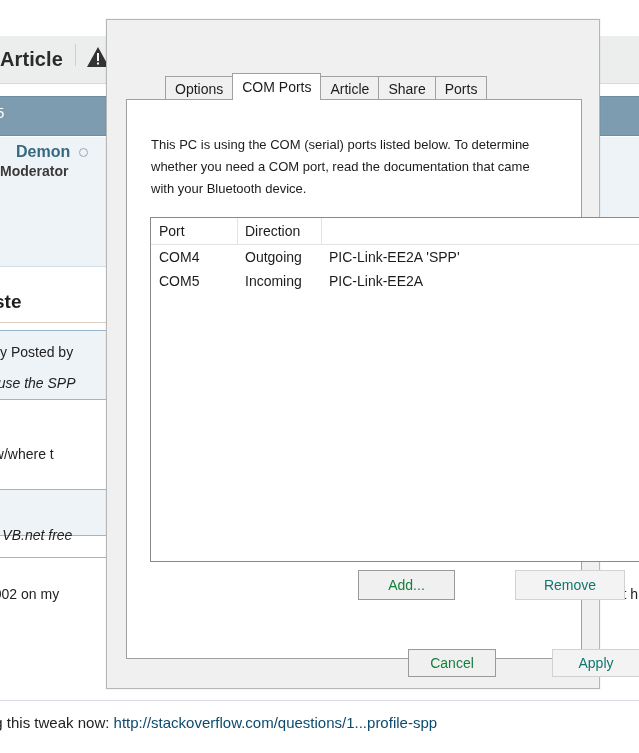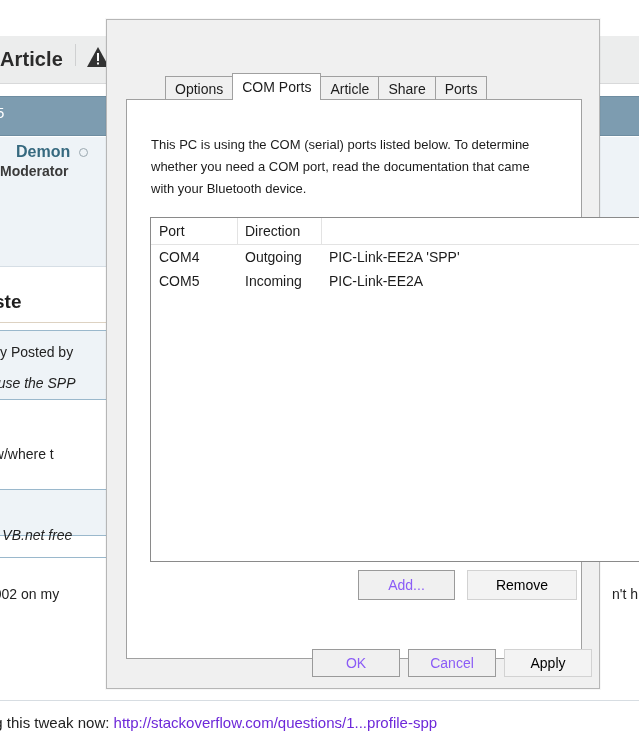--- a/index.html
+++ b/index.html
@@ -72,21 +72,21 @@
   }
   .bg-line {
     position: absolute; white-space: nowrap; font-size: 14px; color: #222222;
   }
   .bg-line.ital { font-style: italic; }
 
   .bg-linkline {
     position: absolute; left: -14px; top: 714px;
     font-size: 15px; color: #222222; white-space: nowrap;
   }
-  .bg-linkline a { color: #6d28d9; text-decoration: none; }
+  .bg-linkline a { color: #0c4a6e; text-decoration: none; }
   .bg-bottomrule {
     position: absolute; left: 0; top: 700px; width: 639px; height: 1px;
     background: #d7dde2;
   }
 
   
   #dialog {
     position: absolute; left: 106px; top: 19px; width: 494px; height: 670px;
     background: #f0f0f0;
     border: 1px solid #b6b6b6;
@@ -154,27 +154,27 @@
   .lv-c0 { width: 86px; }
   .lv-c1 { width: 84px; }
   .lv-c2 { flex: 1; }
   .lv-divider {
     position: absolute; top: 0; width: 1px; height: 27px; background: #e3e3e3;
   }
 
   
   .btn {
     font-family: "Liberation Sans", sans-serif;
-    font-size: 14px; color: #8b5cf6;
+    font-size: 14px; color: #15803d;
     background: #f0f0f0;
     border: 1px solid #9a9a9a;
     cursor: default;
     display: flex; align-items: center; justify-content: center;
   }
-  .btn.disabled { color: #000000; border-color: #d2d2d2; background: #f3f3f3; }
+  .btn.disabled { color: #0f766e; border-color: #d2d2d2; background: #f3f3f3; margin-left: 48px; }
   .btn-add { position: absolute; left: 231px; top: 470px; width: 97px; height: 30px; }
   .btn-remove { position: absolute; left: 340px; top: 470px; width: 110px; height: 30px; }
 
   .btn-ok { position: absolute; left: 205px; top: 629px; width: 88px; height: 28px; }
   .btn-cancel { position: absolute; left: 301px; top: 629px; width: 88px; height: 28px; }
   .btn-apply { position: absolute; left: 397px; top: 629px; width: 88px; height: 28px; }
 </style>
 </head>
 <body>
 
@@ -255,16 +255,15 @@
         <div class="lv-cell lv-c0">COM5</div>
         <div class="lv-cell lv-c1">Incoming</div>
         <div class="lv-cell lv-c2">PIC-Link-EE2A</div>
       </div>
     </div>
 
     <button class="btn btn-add">Add...</button>
     <button class="btn btn-remove disabled">Remove</button>
   </div>
 
-  <button class="btn btn-ok">OK</button>
   <button class="btn btn-cancel">Cancel</button>
   <button class="btn btn-apply disabled">Apply</button>
 </div>
 
 </body></html>

